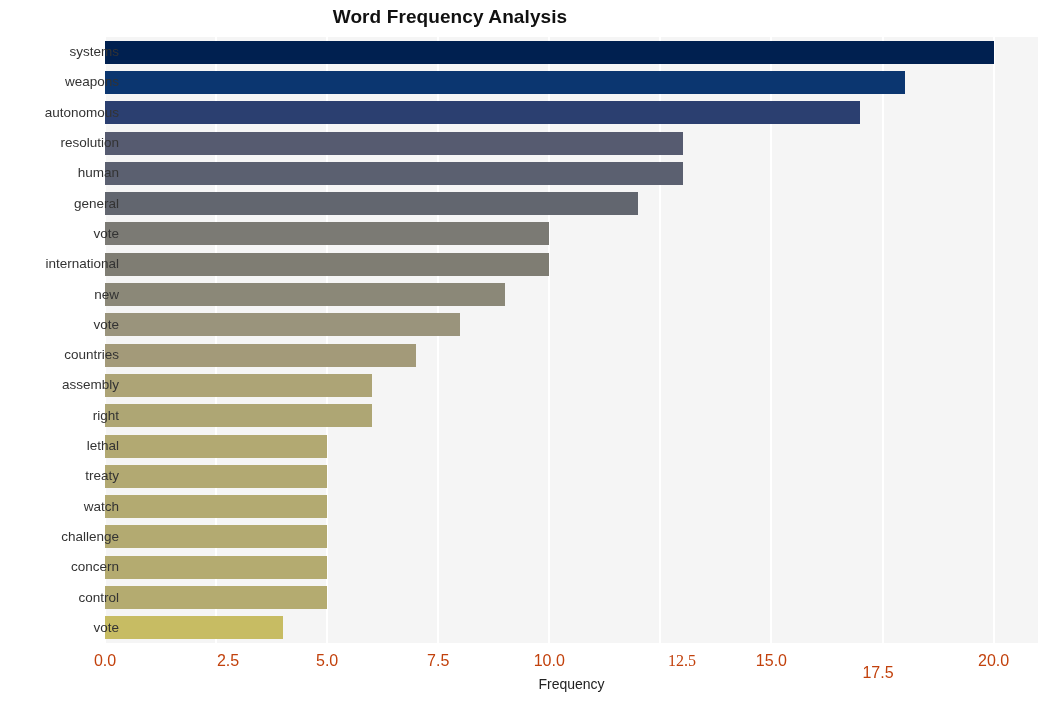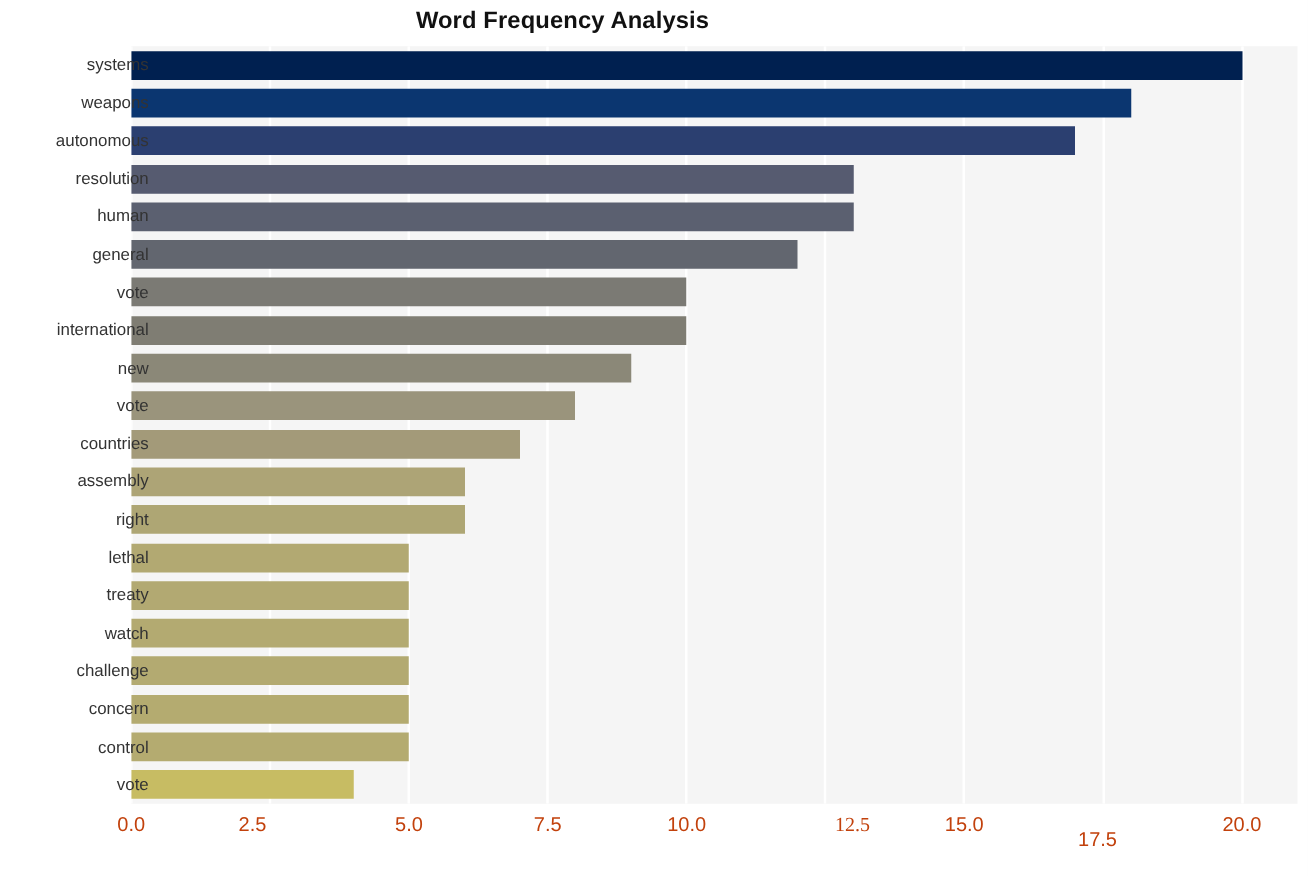--- a/index.html
+++ b/index.html
@@ -169,22 +169,23 @@
       <div class="y-tick-label" style="top: 402.05px;">lethal</div>
       <div class="y-tick-label" style="top: 432.35px;">treaty</div>
       <div class="y-tick-label" style="top: 462.65px;">watch</div>
       <div class="y-tick-label" style="top: 492.95px;">challenge</div>
       <div class="y-tick-label" style="top: 523.25px;">concern</div>
       <div class="y-tick-label" style="top: 553.55px;">control</div>
       <div class="y-tick-label" style="top: 583.85px;">vote</div>
     </div>
 
   <div id="x-axis">
+    <div id="x-axis-title">Frequency</div>
   <div class="x-tick-label" style="left: 105px;">0.0</div>
-      <div class="x-tick-label" style="left: 202px;">2.5</div>
+      <div class="x-tick-label" style="left: 228px;">2.5</div>
       <div class="x-tick-label" style="left: 327.143px;">5.0</div>
       <div class="x-tick-label" style="left: 438.214px;">7.5</div>
       <div class="x-tick-label" style="left: 549.286px;">10.0</div>
       <div class="x-tick-label" style="left: 682px; font-family: Liberation Serif, serif;">12.5</div>
       <div class="x-tick-label" style="left: 771.429px;">15.0</div>
       <div class="x-tick-label" style="left: 878px; margin-top: 12px;">17.5</div>
       <div class="x-tick-label" style="left: 993.571px;">20.0</div>
     </div>
 
 </div>

